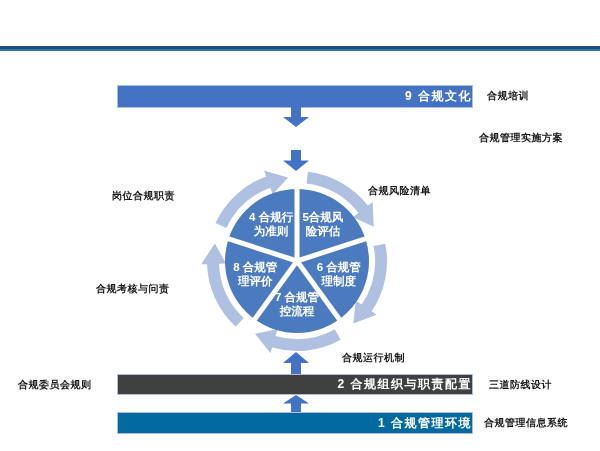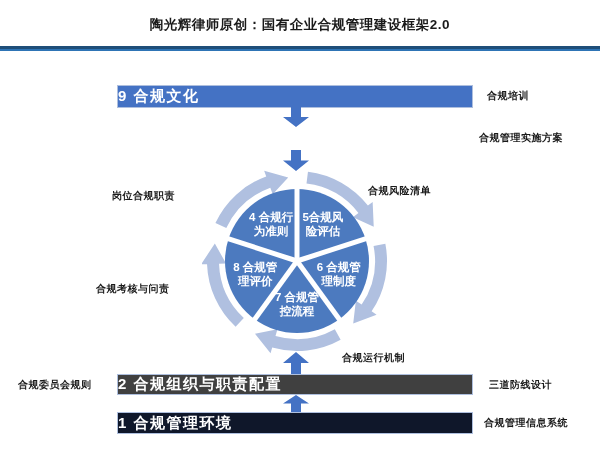--- a/index.html
+++ b/index.html
@@ -9,39 +9,38 @@
   }
   .title{
     position:absolute;top:16px;left:0;width:100%;text-align:center;
     font-size:13.5px;font-weight:bold;color:#1a1a1a;letter-spacing:.5px;
   }
   .divider{position:absolute;top:46px;left:0;width:600px;}
   .divider .d1{height:3px;}
   .divider .d2{height:2px;}
   .bar{
     position:absolute;left:117px;width:356px;height:23px;
-    display:flex;align-items:center;justify-content:flex-start;
-    font-size:15px;font-weight:bold;color:#fff;letter-spacing:1.5px;
+    display:flex;align-items:center;justify-content:flex-end;
+    font-size:12px;font-weight:bold;color:#fff;letter-spacing:1.5px;
     border:1px solid #AEBFDE;box-sizing:border-box;
   }
   .flow-arrow{position:absolute;left:283px;width:26px;}
   .arrow-down{clip-path:polygon(30.8% 0,69.2% 0,69.2% 50%,100% 50%,50% 100%,0 50%,30.8% 50%);}
   .arrow-up{clip-path:polygon(50% 0,100% 50%,69.2% 50%,69.2% 100%,30.8% 100%,30.8% 50%,0 50%);}
   .lbl{
     position:absolute;font-size:10px;font-weight:bold;color:#1a1a1a;
     white-space:nowrap;letter-spacing:.5px;
   }
   svg text{font-family:"Liberation Sans","DejaVu Sans",sans-serif;}
 </style>
 </head>
 <body>
 
 <div class="stage">
 
-  <div class="title">陶光辉律师原创：国有企业合规管理建设框架2.0</div>
 
   <div class="divider">
     <div class="d1" style="background: rgb(31, 78, 121);"></div>
     <div class="d2" style="background: rgb(46, 116, 181);"></div>
   </div>
 
   <div class="bar" style="top: 85px; background: rgb(68, 114, 196); border-color: rgb(174, 191, 222); color: rgb(255, 255, 255);">
     <span>9 合规文化</span>
   </div>
   <div class="flow-arrow arrow-down" style="top: 107px; height: 20px; background: rgb(68, 114, 196);"></div>
@@ -74,21 +73,21 @@
       <text x="53.2" y="118.6" text-anchor="middle" font-size="11.5" font-weight="600" fill="#ffffff">理评价</text>
       <text x="69.1" y="55.4" text-anchor="middle" font-size="11.5" font-weight="600" fill="#ffffff">4 合规行</text>
       <text x="69.1" y="69.4" text-anchor="middle" font-size="11.5" font-weight="600" fill="#ffffff">为准则</text>
     </svg>
 
   <div class="flow-arrow arrow-up" style="top: 352px; height: 22px; background: rgb(68, 114, 196);"></div>
   <div class="bar" style="top: 374px; height: 21px; background: #404040; border-color: rgb(174, 191, 222); color: rgb(255, 255, 255);">
     <span>2 合规组织与职责配置</span>
   </div>
   <div class="flow-arrow arrow-up" style="top: 395px; height: 17px; background: rgb(68, 114, 196);"></div>
-  <div class="bar" style="top: 412px; height: 22px; background: #0f172a; border-color: rgb(174, 191, 222); color: rgb(255, 255, 255);">
+  <div class="bar" style="top: 412px; height: 22px; background: #0369a1; border-color: rgb(174, 191, 222); color: rgb(255, 255, 255);">
     <span>1  合规管理环境</span>
   </div>
 
   <div class="lbl" style="left:487px;top:89px;">合规培训</div>
   <div class="lbl" style="left:479px;top:131px;">合规管理实施方案</div>
   <div class="lbl" style="left:18px;top:378px;">合规委员会规则</div>
   <div class="lbl" style="left:489px;top:378px;">三道防线设计</div>
   <div class="lbl" style="left:484px;top:416px;">合规管理信息系统</div>
 
   <div class="lbl" style="left:112px;top:189px;">岗位合规职责</div>

